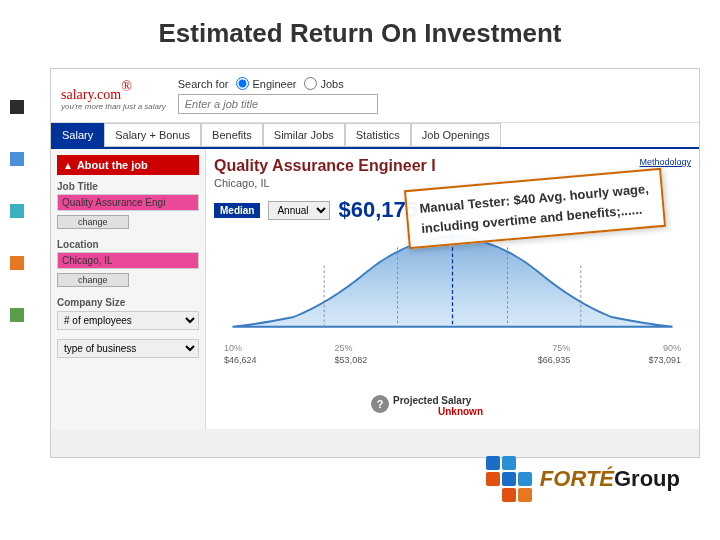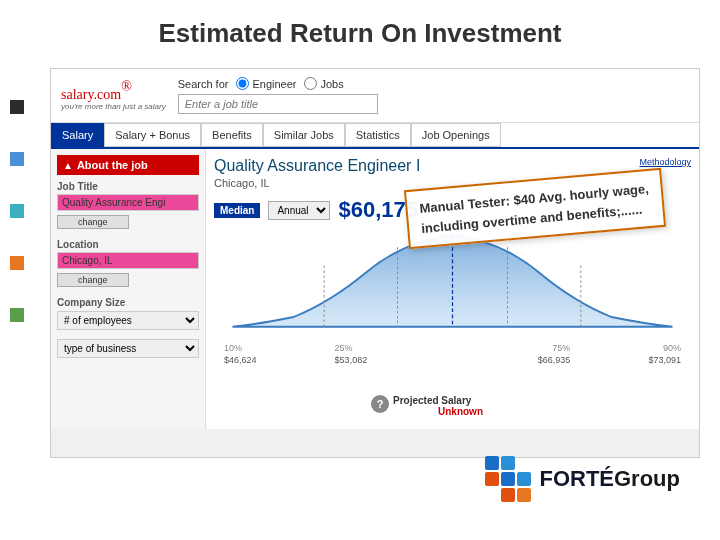--- a/index.html
+++ b/index.html
@@ -203,22 +203,22 @@
 
     
     .salary-main {
       flex: 1;
       padding: 8px;
       position: relative;
       overflow: hidden;
     }
     .job-title-main {
       font-size: 16px;
-      font-weight: normal;
-      color: #0c4a6e;
+      font-weight: bold;
+      color: #7f1d1d;
       margin-bottom: 2px;
     }
     .job-location {
       font-size: 11px;
       color: #555;
       margin-bottom: 8px;
     }
     .median-row {
       display: flex;
       align-items: center;
@@ -493,17 +493,17 @@
       <div class="forte-cell" style="background:#2a8fd4;"></div>
       <div class="forte-cell" style="background:transparent;"></div>
       <div class="forte-cell" style="background:#e05010;"></div>
       <div class="forte-cell" style="background:#1a6ec8;"></div>
       <div class="forte-cell" style="background:#2a8fd4;"></div>
       <div class="forte-cell" style="background:transparent;"></div>
       <div class="forte-cell" style="background:#e05010;"></div>
       <div class="forte-cell" style="background:#e87820;"></div>
     </div>
     <div class="forte-name">
-      <span style="color:#0f172a;">FORTÉ</span><span class="group-word">Group</span>
+      <span style="color:#a16207;font-style:italic;">FORTÉ</span><span class="group-word">Group</span>
     </div>
   </div>
 
 </div>
 
 </body></html>

